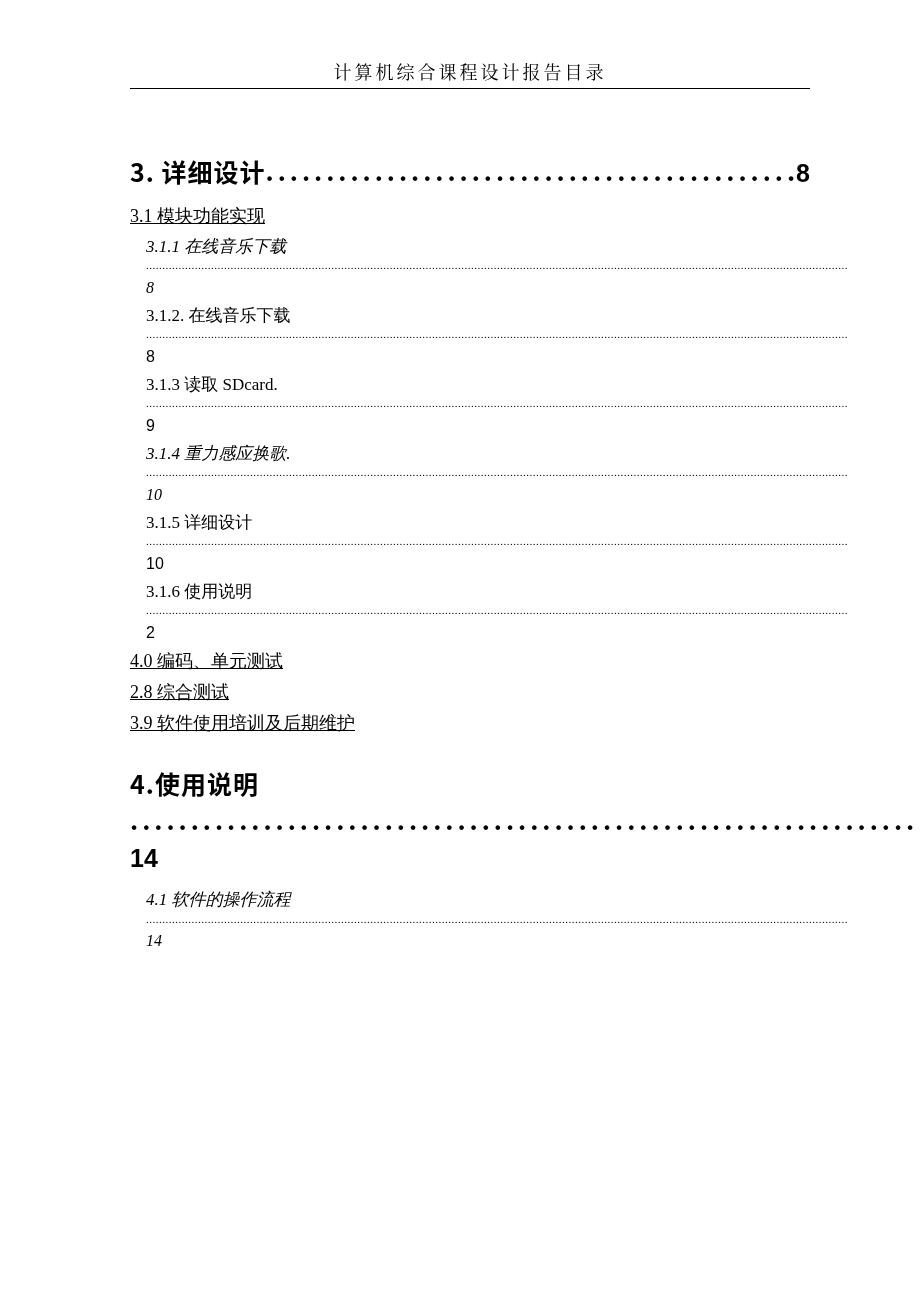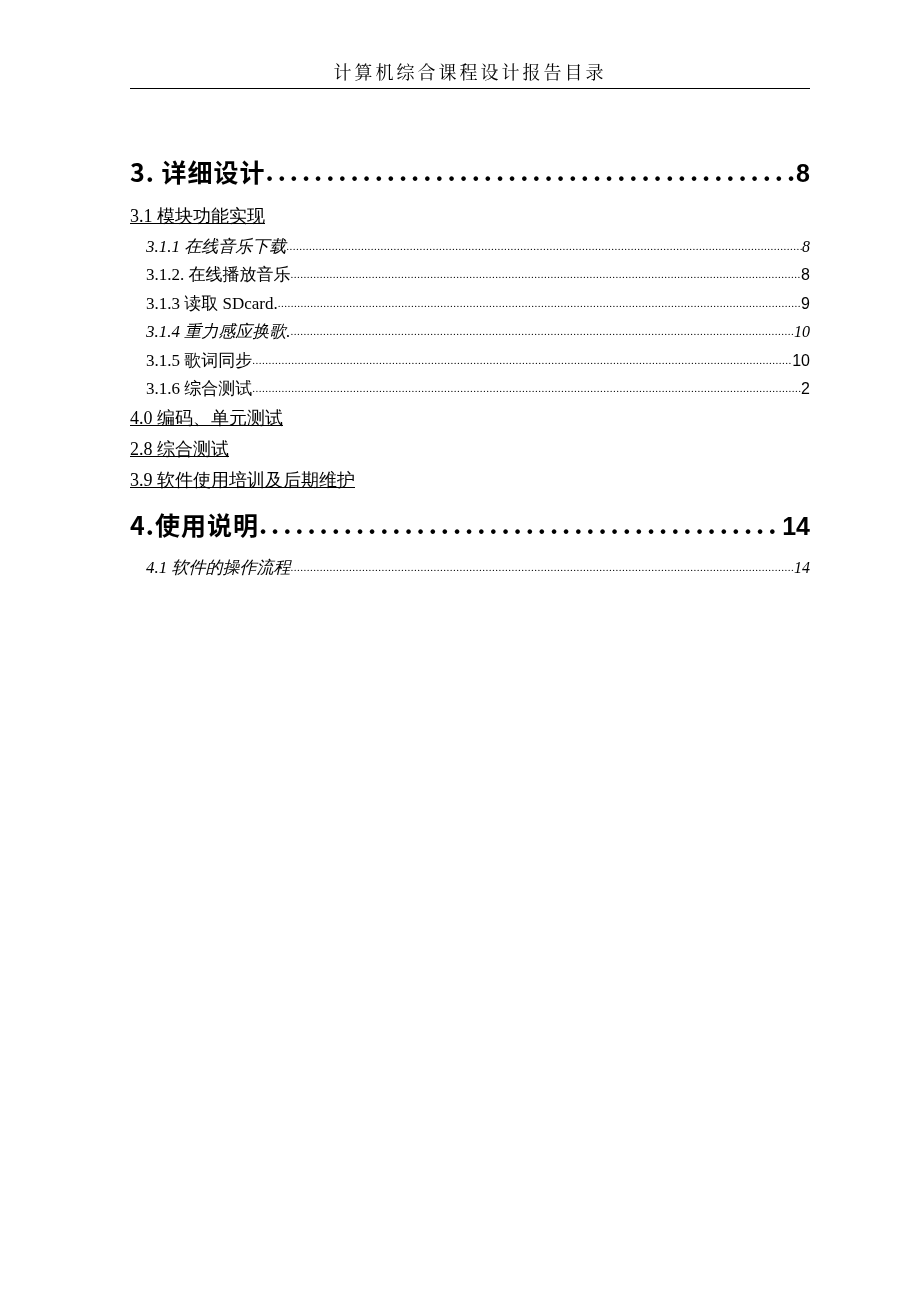--- a/index.html
+++ b/index.html
@@ -66,20 +66,21 @@
   }
   .h2-title { flex: 0 0 auto; }
 
   .h3-row {
     display: flex;
     align-items: baseline;
     font-size: 17px;
     margin: 3px 0 3px 16px;
     white-space: nowrap;
     font-family: "Songti SC", "SimSun", serif;
+    flex-direction: column;
   }
   .h3-row.italic .h3-title,
   .h3-row.italic .h3-page {
     font-style: italic;
     font-family: "STKaiti", "Kaiti SC", "KaiTi", serif;
   }
   .h3-row.italic .h3-page {
     font-family: "Times New Roman", serif;
   }
   .h3-title { flex: 0 0 auto; }
@@ -120,62 +121,62 @@
       <span class="h2-title">3.1 模块功能实现</span>
     </div>
 
     <div class="h3-row italic">
       <span class="h3-title">3.1.1 在线音乐下载</span>
       <span class="h3-leader">........................................................................................................................................................................................................................</span>
       <span class="h3-page">8</span>
     </div>
 
     <div class="h3-row">
-      <span class="h3-title">3.1.2. 在线播放音乐</span>
+      <span class="h3-title">3.1.2. 在线音乐下载</span>
       <span class="h3-leader">........................................................................................................................................................................................................................</span>
       <span class="h3-page">8</span>
     </div>
 
     <div class="h3-row">
       <span class="h3-title">3.1.3 读取 SDcard.</span>
       <span class="h3-leader">........................................................................................................................................................................................................................</span>
       <span class="h3-page">9</span>
     </div>
 
     <div class="h3-row italic">
       <span class="h3-title">3.1.4 重力感应换歌.</span>
       <span class="h3-leader">........................................................................................................................................................................................................................</span>
       <span class="h3-page">10</span>
     </div>
 
     <div class="h3-row">
-      <span class="h3-title">3.1.5  歌词同步</span>
+      <span class="h3-title">3.1.5  详细设计</span>
       <span class="h3-leader">........................................................................................................................................................................................................................</span>
       <span class="h3-page">10</span>
     </div>
 
     <div class="h3-row">
-      <span class="h3-title">3.1.6  综合测试</span>
+      <span class="h3-title">3.1.6  使用说明</span>
       <span class="h3-leader">........................................................................................................................................................................................................................</span>
       <span class="h3-page">2</span>
     </div>
 
     <div class="h2-row">
       <span class="h2-title">4.0 编码、单元测试</span>
     </div>
 
     <div class="h2-row">
       <span class="h2-title">2.8 综合测试</span>
     </div>
 
     <div class="h2-row">
       <span class="h2-title">3.9 软件使用培训及后期维护</span>
     </div>
 
-    <div class="h1-row" style="margin-top:12px;">
+    <div class="h1-row" style="margin-top:28px;flex-direction:column;">
       <span class="h1-title">4.使用说明 </span>
       <span class="h1-leader">.......................................................................</span>
       <span class="h1-page">14</span>
     </div>
 
     <div class="h3-row italic" style="margin-top:0;">
       <span class="h3-title">4.1 软件的操作流程</span>
       <span class="h3-leader">........................................................................................................................................................................................................................</span>
       <span class="h3-page">14</span>
     </div>

